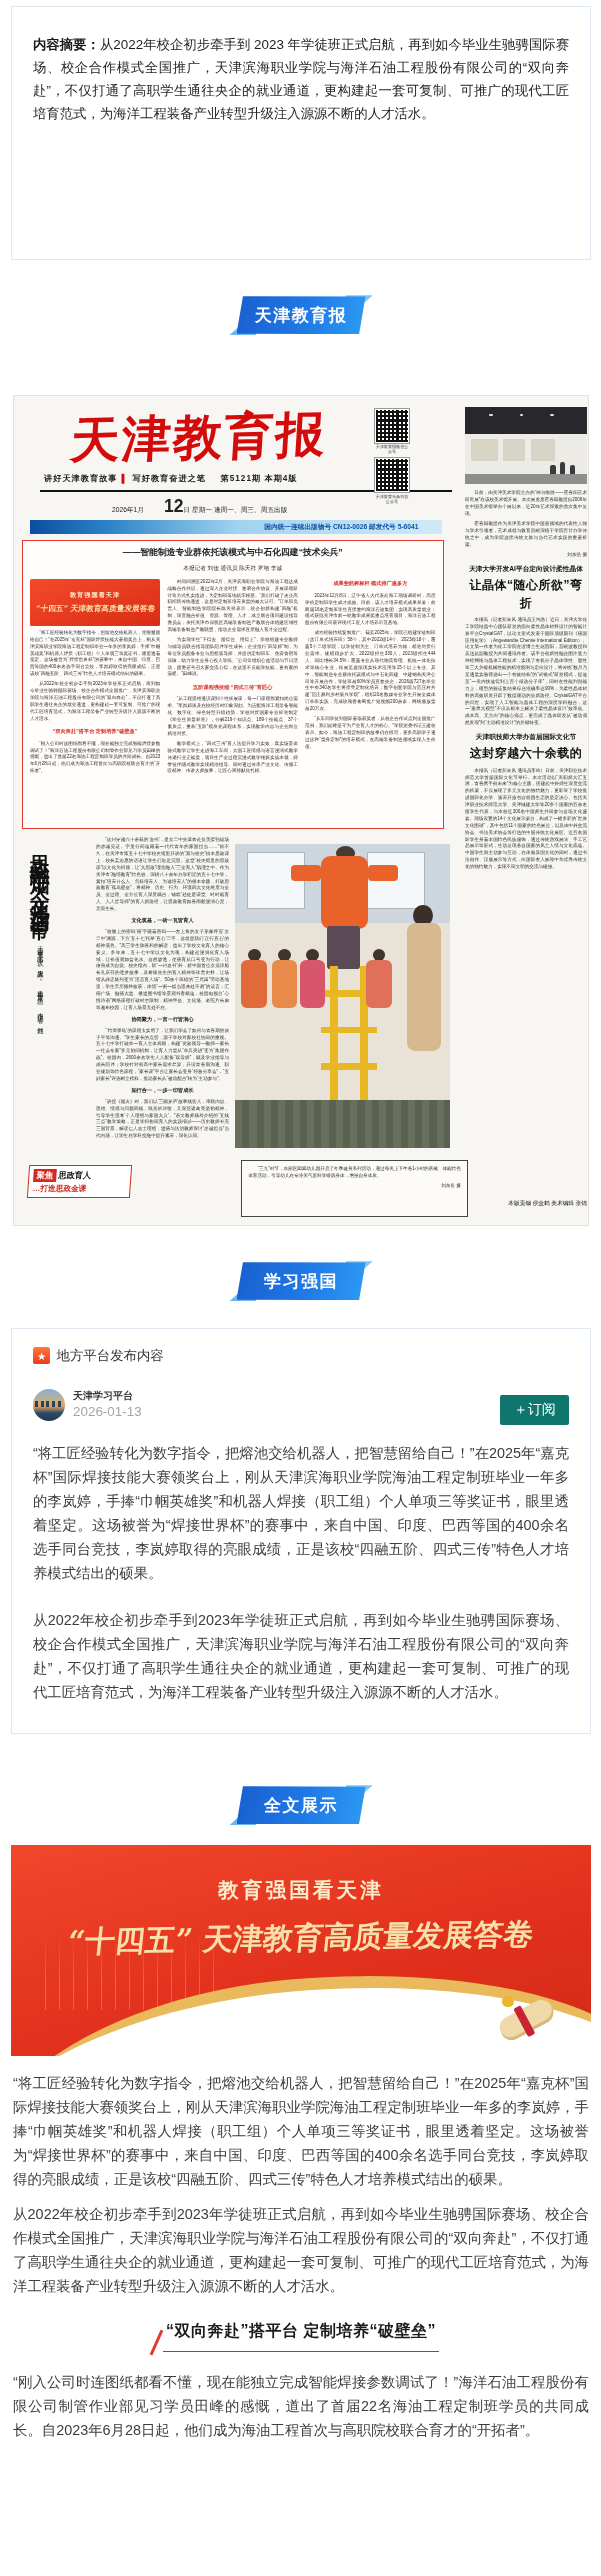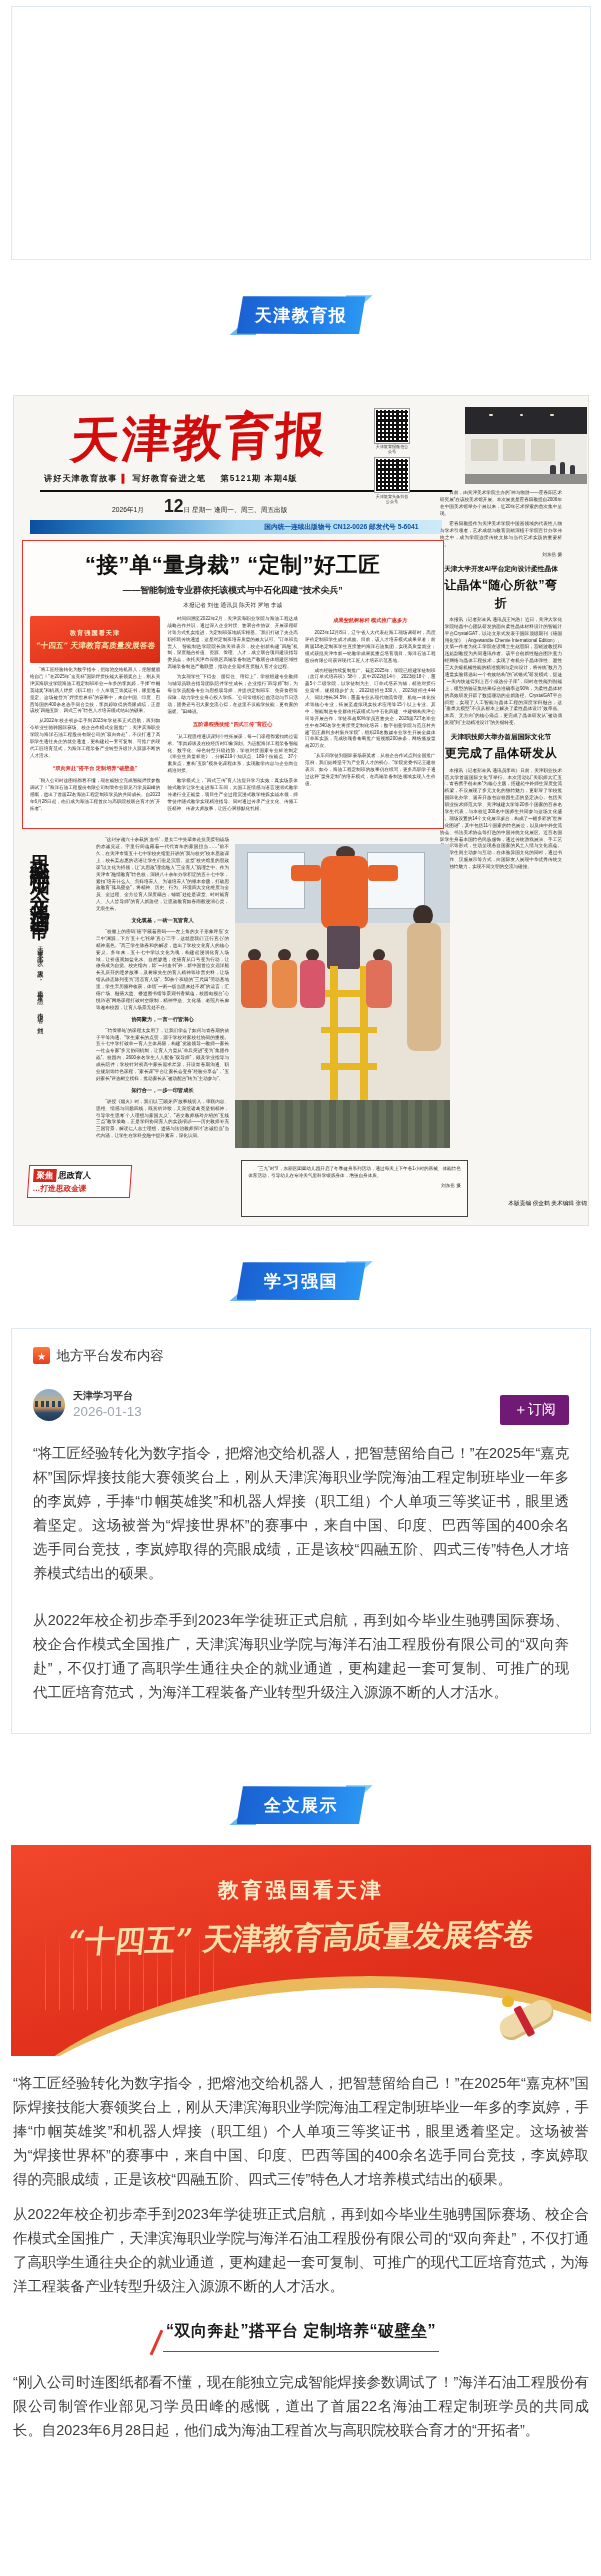--- a/index.html
+++ b/index.html
@@ -99,21 +99,21 @@
       color:#fff;display:flex;align-items:center;justify-content:center;font-size:10.3px;}
   .platform-label{font-size:13.4px;color:#333;}
   .account-row{display:flex;align-items:flex-start;position:relative;margin:0 0 20.6px;}
   .avatar{width:32px;height:32px;border-radius:50%;overflow:hidden;position:relative;
       background:linear-gradient(180deg,#86aed8 0%,#cbb07a 42%,#e09a55 55%,#2c4a6b 75%,#203a52 100%);}
   .avatar::after{content:"";position:absolute;left:8%;top:40%;width:84%;height:18%;
       background:repeating-linear-gradient(90deg,#27415e 0 3.1px,transparent 3.1px 5.7px);}
   .account-meta{margin-left:8.2px;}
   .account-name{font-size:10px;color:#3a3a3a;font-weight:bold;}
   .account-date{font-size:13.4px;color:#a0a6ad;margin-top:1px;}
-  .subscribe-btn{position:absolute;right:0;top:6.2px;background:#701a75;color:#fff;border:none;
+  .subscribe-btn{position:absolute;right:0;top:6.2px;background:#0f766e;color:#fff;border:none;
       font-size:14px;padding:6.2px 13.4px;border-radius:2.1px;font-family:inherit;cursor:pointer;}
   .author-line{font-size:13.4px;color:#a0a6ad;margin:0 0 23px;}
   .post-p{font-size:14.4px;line-height:24px;color:#3d3d3d;text-align:justify;margin:0 0 23px;}
 
   
   .big-banner{position:relative;height:211px;margin:20.6px 11.3px 0;overflow:hidden;
       background:linear-gradient(165deg,#f1472b 0%,#e1301c 60%,#d22a18 100%);}
   .bb-kicker{position:relative;text-align:center;color:#f9ecc9;font-size:20.6px;font-weight:bold;
       letter-spacing:3.1px;margin-top:31px;font-family:"DejaVu Serif",serif;}
   .bb-title{position:relative;text-align:center;color:#f7dfa9;font-size:30px;font-weight:bold;
@@ -139,20 +139,21 @@
   .sec-h .wrap{display:inline-block;position:relative;padding:0 3.1px 9.3px;border-bottom:1.5px solid #a83a30;}
   .sec-h .slash{position:absolute;left:-8.2px;bottom:-5.2px;width:2.6px;height:27px;background:#e23b2e;transform:rotate(24deg);}
   .sec-h .txt{font-size:16px;font-weight:bold;color:#1c1c1c;letter-spacing:0.5px;}
 </style>
 </head>
 <body>
 
 <div class="page">
 
   <div class="card summary-card">
+    <p class="summary-p"><span class="blk-b">内容摘要：</span><span>从2022年校企初步牵手到 2023 年学徒班正式启航，再到如今毕业生驰骋国际赛场、校企合作模式全国推广，天津滨海职业学院与海洋石油工程股份有限公司的“双向奔赴”，不仅打通了高职学生通往央企的就业通道，更构建起一套可复制、可推广的现代工匠培育范式，为海洋工程装备产业转型升级注入源源不断的人才活水。</span></p>
   </div>
 
   <div class="ribbon" style="margin-top:36px;">
     <div class="acc-l"></div>
     <div class="acc-r"></div>
     <div class="main">
         <span>天津教育报</span>
       </div>
   </div>
 
@@ -182,34 +183,33 @@
         <div class="lamp" style="left:70%;"></div>
       <div class="paint" style="left:6%;width:20%;"></div>
         <div class="paint" style="left:32%;width:16%;"></div>
         <div class="paint" style="left:55%;width:18%;"></div>
       <div class="fig" style="left:70%;"></div>
         <div class="fig" style="left:78%;height:16.5px;"></div>
         <div class="fig" style="left:86%;"></div>
       <div class="floor"></div>
     </div>
 
-    <div class="abs np-tiny" style="left:426px;top:94px;width:122px;height:665px;overflow:hidden;">
+    <div class="abs np-tiny" style="left:451px;top:94px;width:122px;height:665px;overflow:hidden;">
       <p>日前，由天津美术学院主办的“神与物游——霍春阳艺术研究展”在该校美术馆开展。本次展览是霍春阳教授自2006年在中国美术馆举办个展以来，近20年艺术探索的首次集中呈现。</p>
       <p>霍春阳教授作为天津美术学院中国画领域的代表性人物与学术引领者，艺术成就与教育贡献深植于学院百廿办学传统之中，成为学院连接传统文脉与当代艺术实践的重要桥梁。</p>
       <div class="np-credit">刘东岳 摄</div>
       <div class="np-kicker">天津大学开发AI平台定向设计柔性晶体</div>
       <div class="np-headline2">让晶体“随心所欲”弯折</div>
       <p>本报讯（记者彭未风 通讯员王鸿浩）近日，天津大学化工学院结晶中心团队研发的面向柔性晶体材料设计的智能计算平台CrystalGAT，以论文形式发表于国际顶级期刊《德国应用化学》（Angewandte Chemie International Edition）。论文第一作者为化工学院在读博士生赵思阳，宫晓波教授和吴送姑副教授为共同通讯作者。该平台创新性融合图注意力神经网络与晶体工程技术，实现了有机分子晶体弹性、塑性等三大关键机械性能的精准预测与定向设计，将传统“数月乃至通量实验筛选出一个有效结构”的“试错式”研发模式，提速至“一天内快速得到上百个候选分子库”，同时在性能判别能力上，模型的验证集结果综合准确率达90%，为柔性晶体材料的高效研发开辟了数据驱动的全新路径。CrystalGAT平台的问世，实现了人工智能与晶体工程的深度学科融合，这一“垂类大模型”不仅从根本上解决了柔性晶体设计“效率低、成本高、无方向”的核心痛点，更完成了晶体研发从“被动偶然发现”到“主动精准设计”的关键转变。</p>
       <div class="np-kicker">天津职技师大举办首届国际文化节</div>
-      <div class="np-headline2">更完成了晶体研发从</div>
+      <div class="np-headline2">这封穿越六十余载的</div>
       <p>本报讯（记者彭未风 通讯员李晖）日前，天津职业技术师范大学首届国际文化节举行。本次活动以“天职师大汇五洲，青春携手创未来”为核心主题，搭建起中外师生深度交流的桥梁，不仅展现了多元文化的独特魅力，更彰显了学校推进国际化办学、涵养开放包容校园生态的坚定决心。包括天津职业技术师范大学、天津城建大学等20多个国家的百余名留学生代表，与本校近300名中国师生共同参与这场文化盛宴。现场设置的14个文化展示桌台，构成了一幅多彩的“世界文化图谱”，其中包括11个国家的特色展位，以及由中外交流协会、书法美术协会等打造的中国传统文化展区。近百名国际学生身着本国特色民族服饰，通过传统游戏展演、手工艺品展示等形式，生动呈现各自国家的风土人情与文化底蕴。中国学生则主动参与互动，在体验异国文化的同时，通过书法创作、汉服展示等方式，向国际友人展现中华优秀传统文化的独特魅力，实现不同文明的交流与碰撞。</p>
     </div>
 
     <div class="abs np-redbox" style="left:7.7px;top:144px;width:422px;height:289px;">
-      <div class="np-main-headline">“接”单“量身裁” “定制”好工匠</div>
       <div class="np-main-sub">——智能制造专业群依托该模式与中石化四建“技术尖兵”</div>
       <div class="np-main-byline">本报记者 刘佳 通讯员 陈天祥 罗翊 李诚</div>
       <div class="np-cols">
         <div class="np-col np-tiny">
           <div class="mini-banner">
             <div class="k">教育强国看天津</div>
             <div class="t">“十四五” 天津教育高质量发展答卷</div>
           </div>
           <p>“将工匠经验转化为数字指令，把熔池交给机器人，把智慧留给自己！”在2025年“嘉克杯”国际焊接技能大赛领奖台上，刚从天津滨海职业学院海油工程定制班毕业一年多的李岚婷，手捧“巾帼英雄奖”和机器人焊接（职工组）个人单项三等奖证书，眼里透着坚定。这场被誉为“焊接世界杯”的赛事中，来自中国、印度、巴西等国的400余名选手同台竞技，李岚婷取得的亮眼成绩，正是该校“四融五阶、四式三传”特色人才培养模式结出的硕果。</p>
           <p>从2022年校企初步牵手到2023年学徒班正式启航，再到如今毕业生驰骋国际赛场、校企合作模式全国推广，天津滨海职业学院与海洋石油工程股份有限公司的“双向奔赴”，不仅打通了高职学生通往央企的就业通道，更构建起一套可复制、可推广的现代工匠培育范式，为海洋工程装备产业转型升级注入源源不断的人才活水。</p>

